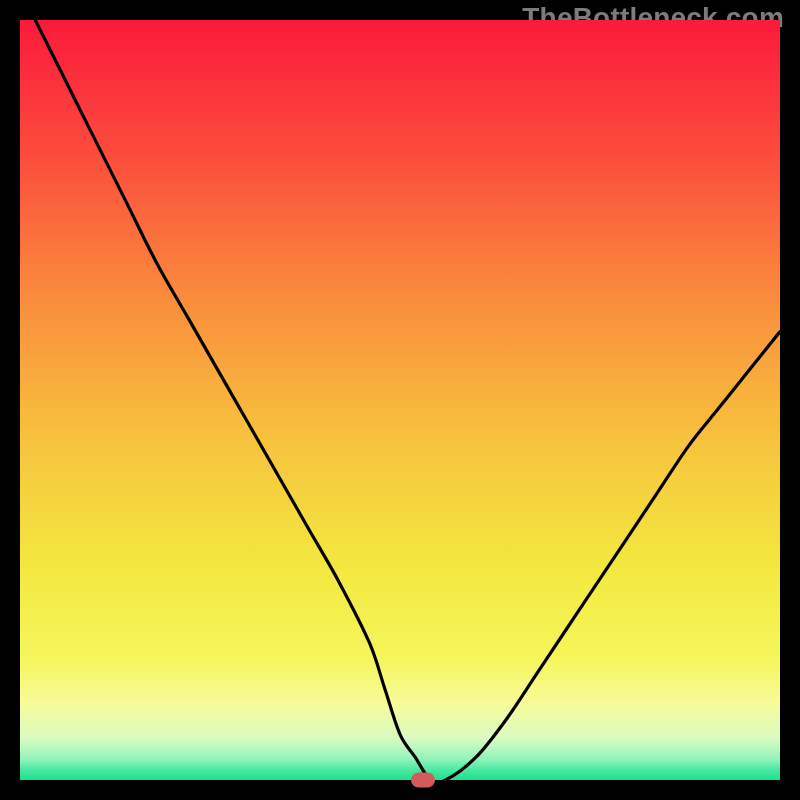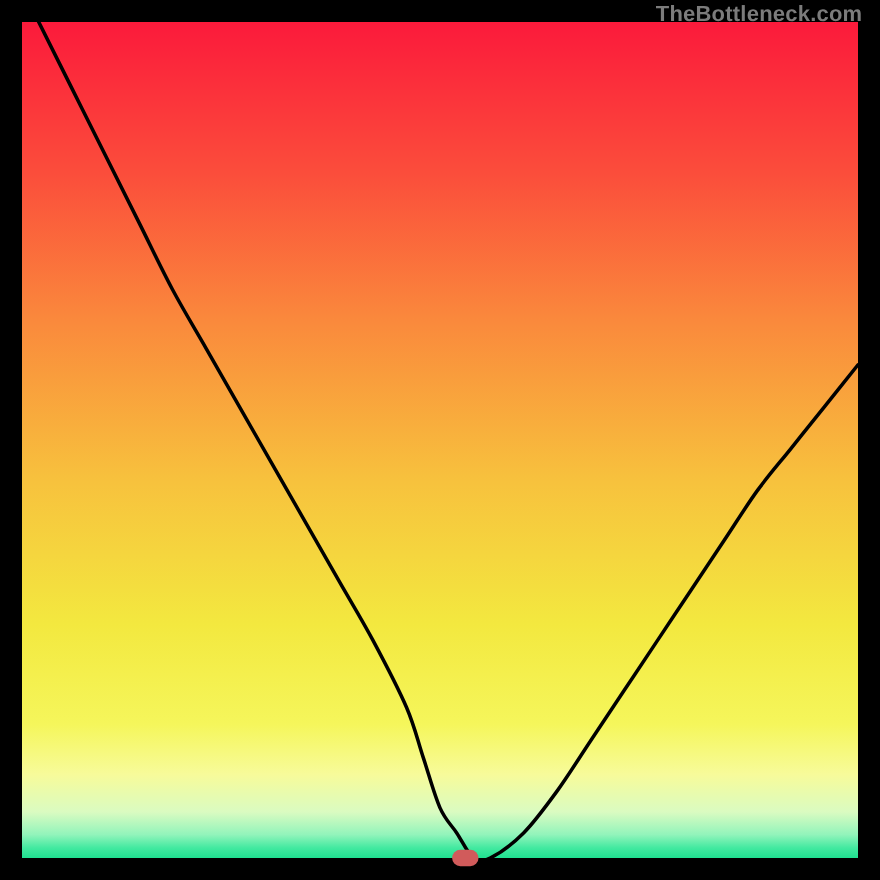--- a/index.html
+++ b/index.html
@@ -44,21 +44,21 @@
     width: 24px;
     height: 15px;
     border-radius: 8px;
     transform: translate(-50%, -50%);
   }
   .watermark {
     position: absolute;
     top: 2px;
     right: 16px;
     font-family: Arial, Helvetica, sans-serif;
-    font-size: 20px;
+    font-size: 28px;
     font-weight: 600;
     color: #7c7c7c;
     letter-spacing: 0.2px;
   }
 </style>
 </head>
 <body>
 
 <div class="frame">
 

